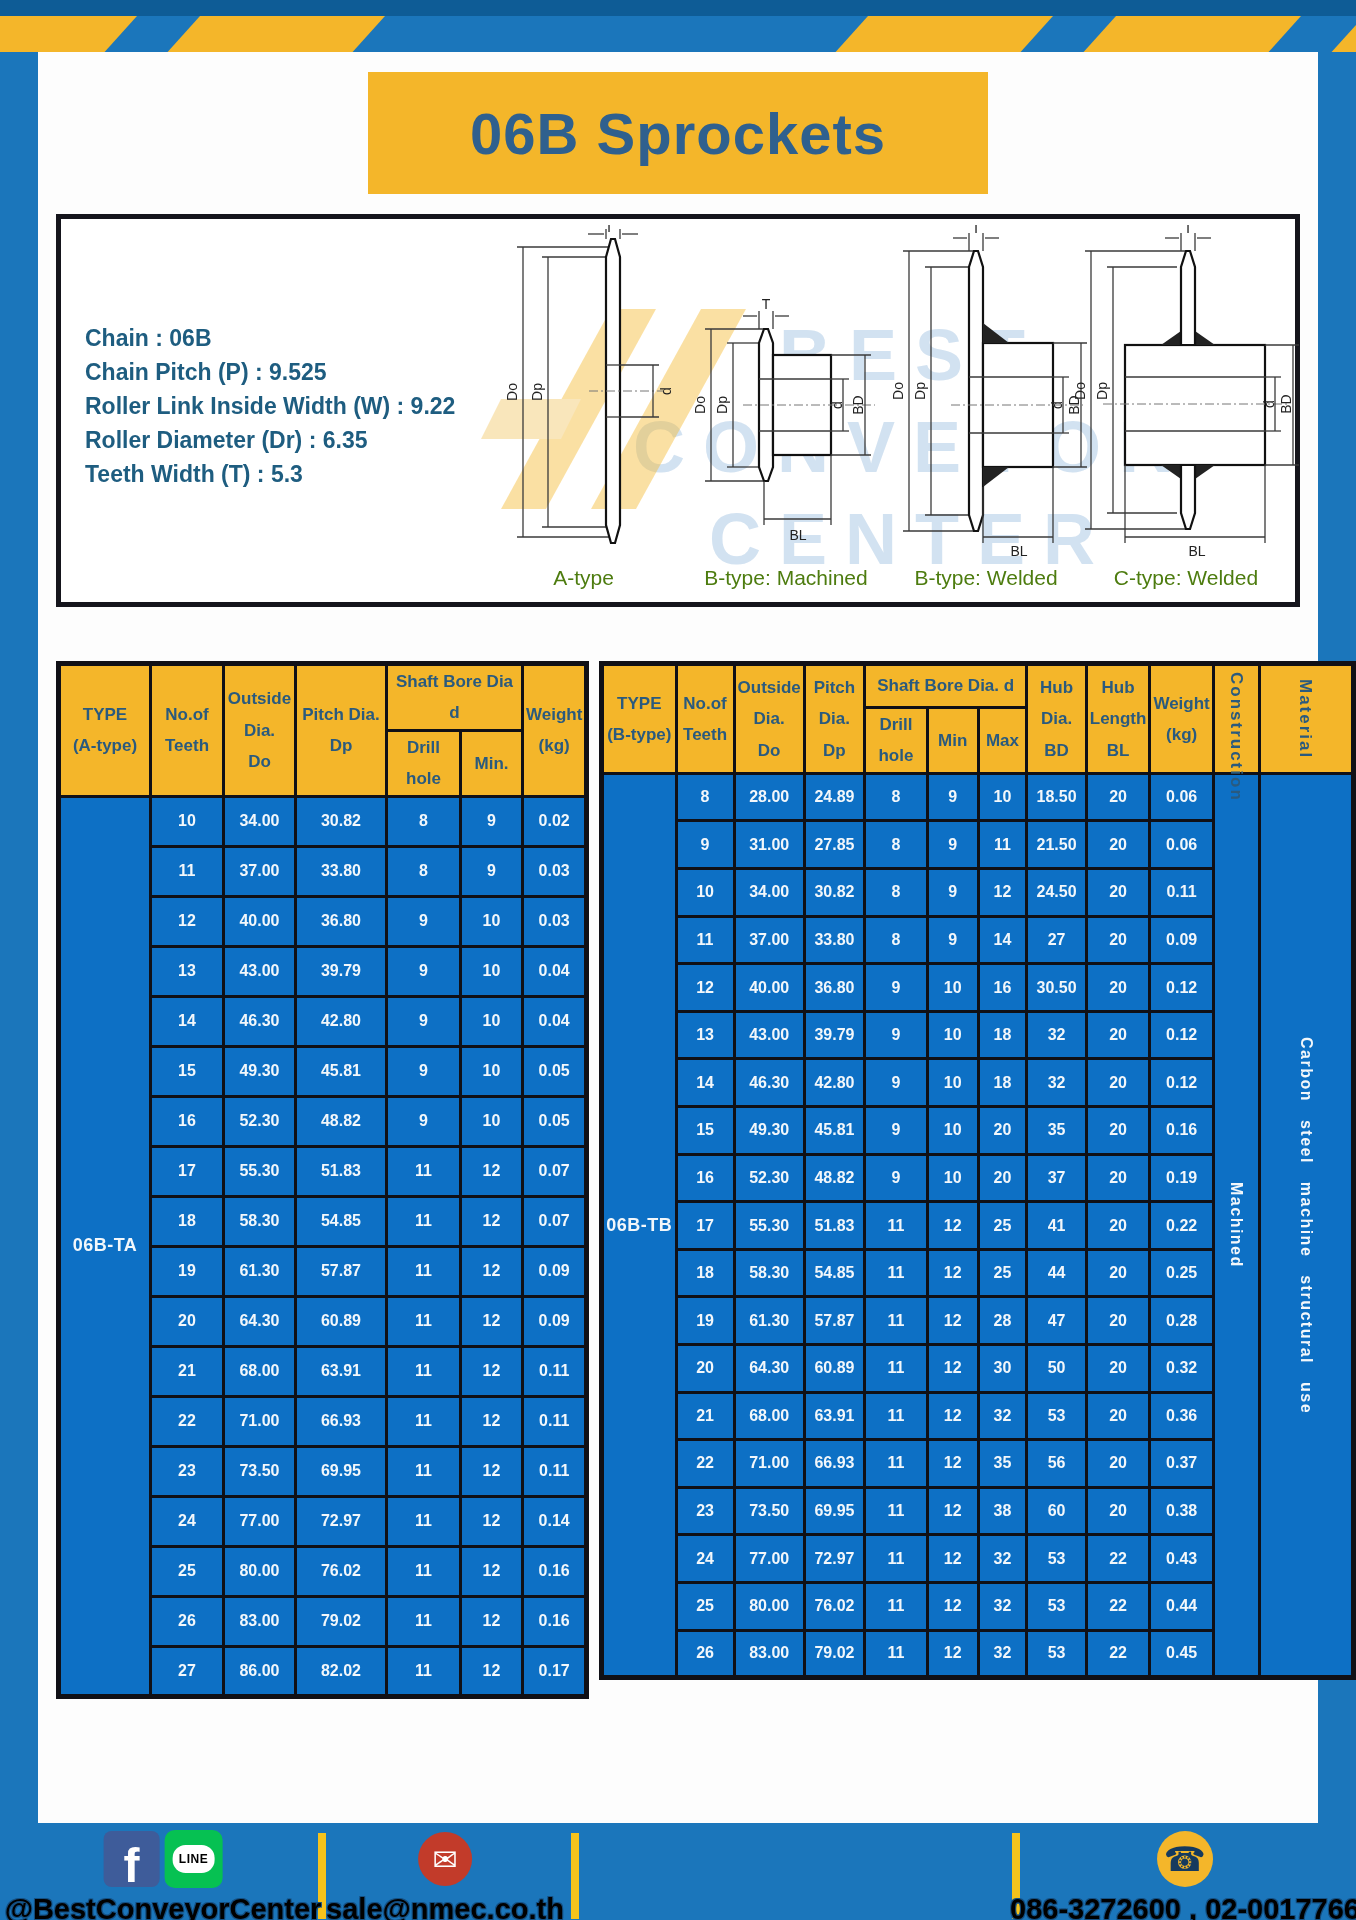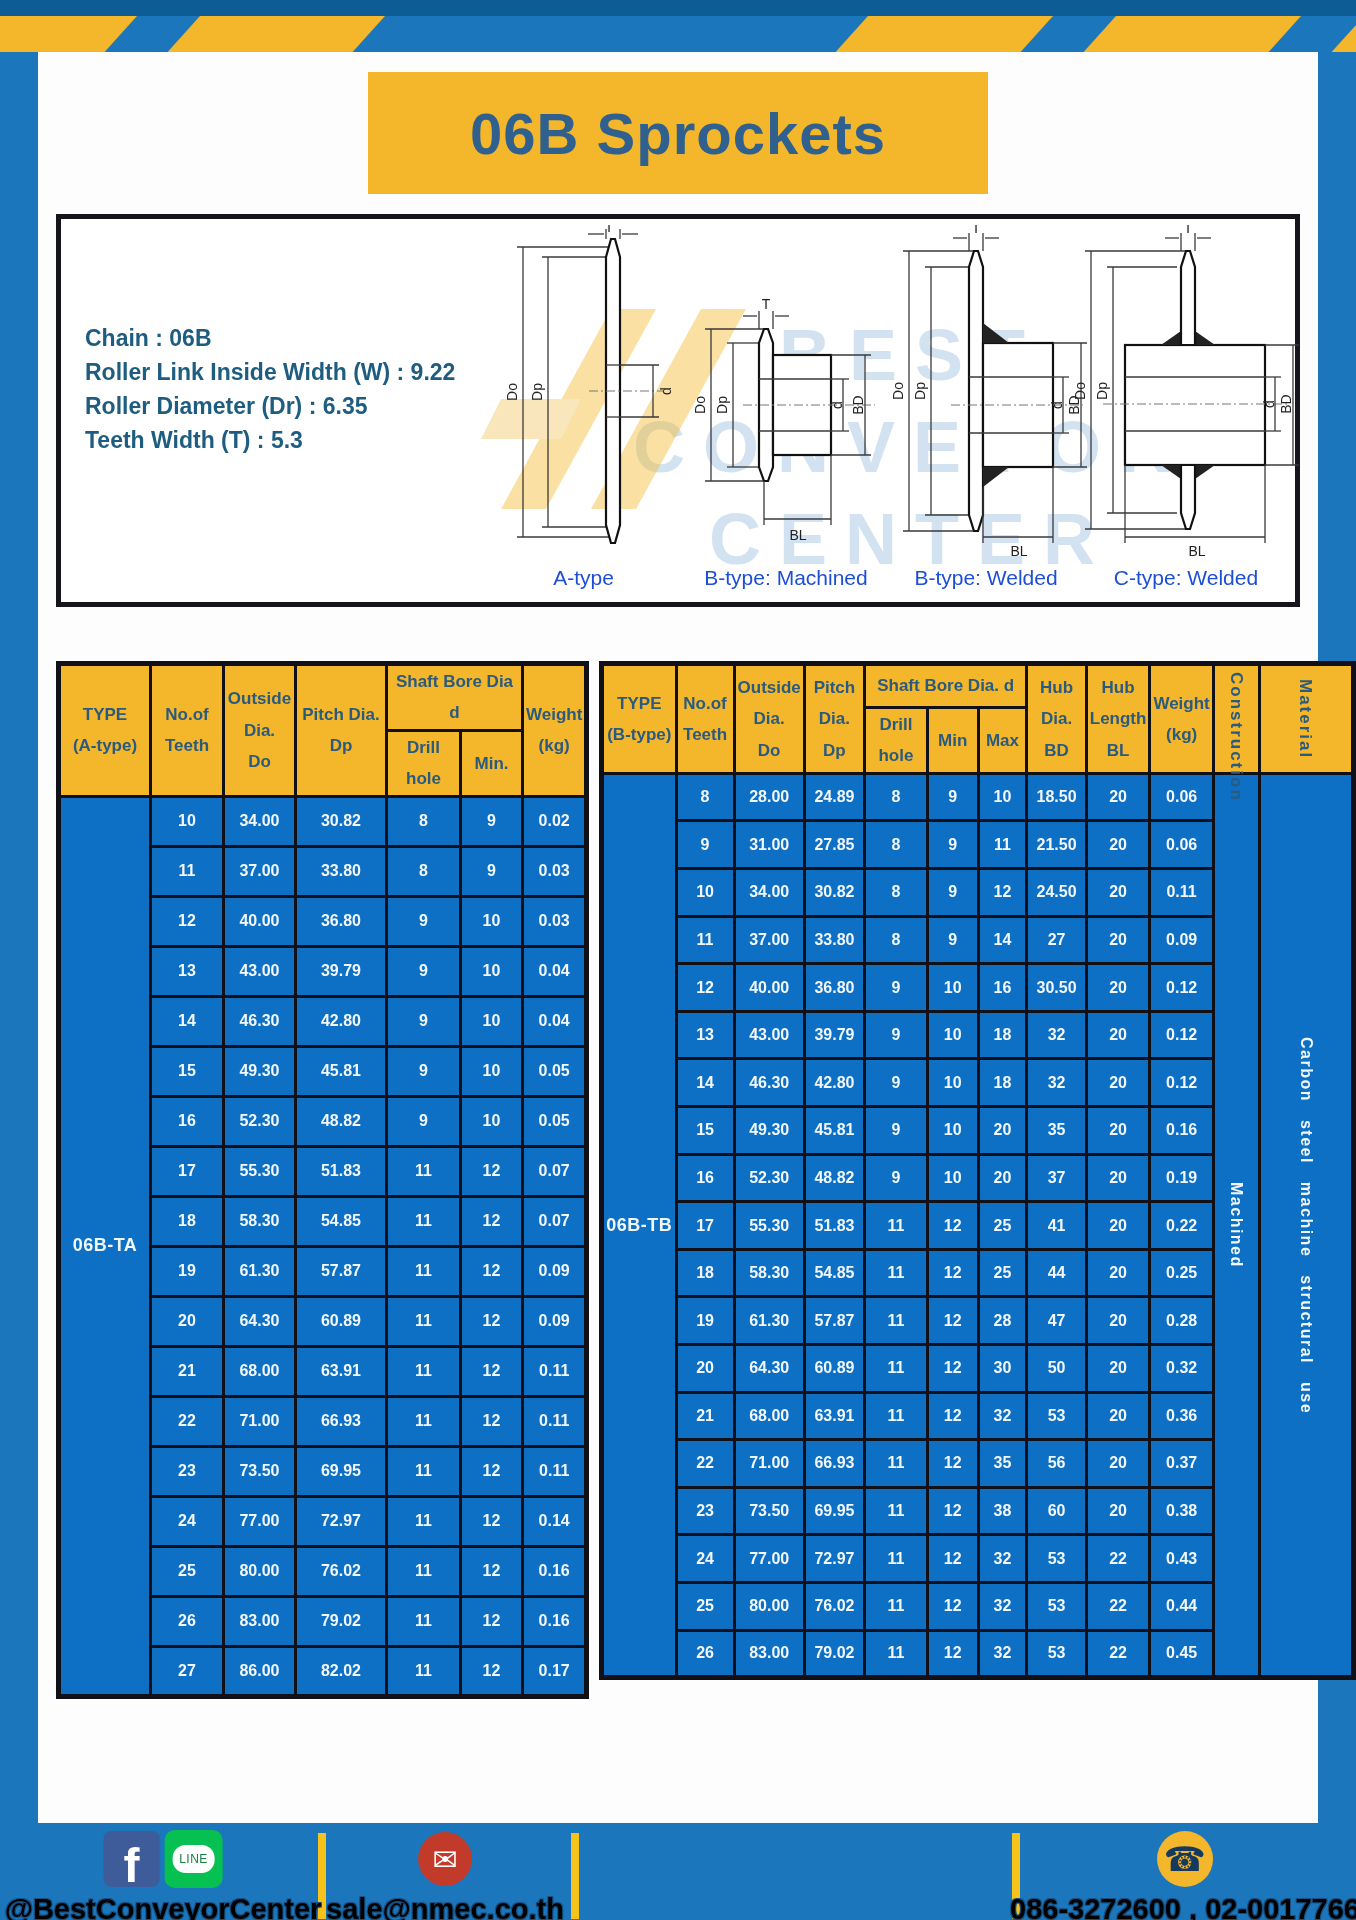--- a/index.html
+++ b/index.html
@@ -20,21 +20,21 @@
 
   
   .diagram-box { position:absolute; left:56px; top:198px; width:1244px; height:393px; background:#ffffff; border:5px solid #15151c; z-index:2; }
   .specs { position:absolute; left:24px; top:102px; z-index:4; }
   .specs div { font-size:23px; font-weight:bold; color:#1e5d80; line-height:34px; white-space:nowrap; }
   .wm-text { position:absolute; left:545px; top:90px; width:610px; text-align:center; z-index:0;
              font-weight:bold; color:rgba(165,198,228,0.5); font-size:72px; line-height:92px; letter-spacing:18px; }
   .wm-orange { position:absolute; left:380px; top:30px; z-index:0; opacity:0.45; }
   .diag { position:absolute; top:6px; z-index:2; }
   .diag svg { display:block; }
-  .dcap { position:absolute; top:347px; font-size:21px; color:#1d4ed8; text-align:center; z-index:2; }
+  .dcap { position:absolute; top:347px; font-size:21px; color:#4d7c0f; text-align:center; z-index:2; }
   .dline { stroke:#3a3a3a; stroke-width:1.3; fill:none; }
   .dthick { stroke:#111; stroke-width:2.2; fill:#fff; }
   .dfill { fill:#222; stroke:none; }
   .dtext { font-size:14px; fill:#222; font-family:"Liberation Sans","DejaVu Sans",sans-serif; }
   .dcl { stroke:#777; stroke-width:1; stroke-dasharray:9 3 2 3; fill:none; }
 
   
   table { border-collapse:collapse; table-layout:fixed; background:#0d70c5; }
   .dtable { position:absolute; z-index:2; }
   table, th, td { border:3px solid #101016; }
@@ -52,21 +52,21 @@
   .footer { position:absolute; left:0; top:1807px; width:1356px; height:113px; background:#1b76bb; z-index:3; }
   .fsep { position:absolute; top:10px; width:8px; height:86px; background:#f6c31c; }
   .fsec { position:absolute; top:6px; display:flex; flex-direction:column; align-items:center; transform:translateX(-50%); }
   .ficons { display:flex; gap:5px; align-items:center; height:60px; }
   .flabel { margin-top:4px; font-size:29px; font-weight:bold; color:#000000; white-space:nowrap;
             text-shadow:-1px -1px 0 #155083,1px -1px 0 #155083,-1px 1px 0 #155083,1px 1px 0 #155083; }
   .ic-fb { width:56px; height:56px; background:#3e5c9a; border-radius:8px; display:flex; align-items:flex-end; justify-content:center; overflow:hidden; }
   .ic-fb span { color:#fff; font-size:48px; font-weight:bold; line-height:0.9; }
   .ic-line { width:58px; height:58px; background:#06c152; border-radius:10px; display:flex; align-items:center; justify-content:center; }
   .ic-line .bub { width:42px; height:28px; background:#fff; border-radius:13px; display:flex; align-items:center; justify-content:center; }
-  .ic-line .bub span { color:#15803d; font-size:12px; font-weight:normal; letter-spacing:0.5px; }
+  .ic-line .bub span { color:#000000; font-size:12px; font-weight:bold; letter-spacing:0.5px; }
   .ic-round { border-radius:50%; display:flex; align-items:center; justify-content:center; }
   .ic-mail { width:54px; height:54px; background:#c23b2a; }
   .ic-mail span { color:#fff; font-size:30px; }
   .ic-globe { width:56px; height:56px; background:#36a9dd; }
   .ic-phone { width:56px; height:56px; background:#f4b62a; }
   .ic-phone span { color:#163a5e; font-size:34px; line-height:1; }
 </style>
 </head>
 <body>
 
@@ -94,20 +94,21 @@
       <div>CENTER</div>
     </div>
     <svg class="wm-orange" width="400" height="330" viewBox="0 0 400 330">
       <path d="M60,260 L170,60 L215,60 L105,260 Z" fill="#f6bb34"></path>
       <path d="M150,260 L260,60 L305,60 L195,260 Z" fill="#f6bb34"></path>
       <path d="M60,150 L140,150 L120,190 L40,190 Z" fill="#f3c96a"></path>
     </svg>
 
     <div class="specs">
       <div>Chain  : 06B</div>
+      <div>Chain Pitch (P)  :  9.525</div>
       <div>Roller Link Inside Width (W)  :  9.22</div>
       <div>Roller Diameter (Dr)  : 6.35</div>
       <div>Teeth Width (T)  :  5.3</div>
     </div>
 
     <div class="diag" style="left:430px">
       <svg width="185" height="335" viewBox="0 0 185 335">
         <line class="dline" x1="26" y1="22" x2="122" y2="22"></line>
           <line class="dline" x1="26" y1="312" x2="122" y2="312"></line>
         <line class="dline" x1="32" y1="22" x2="32" y2="312"></line>

